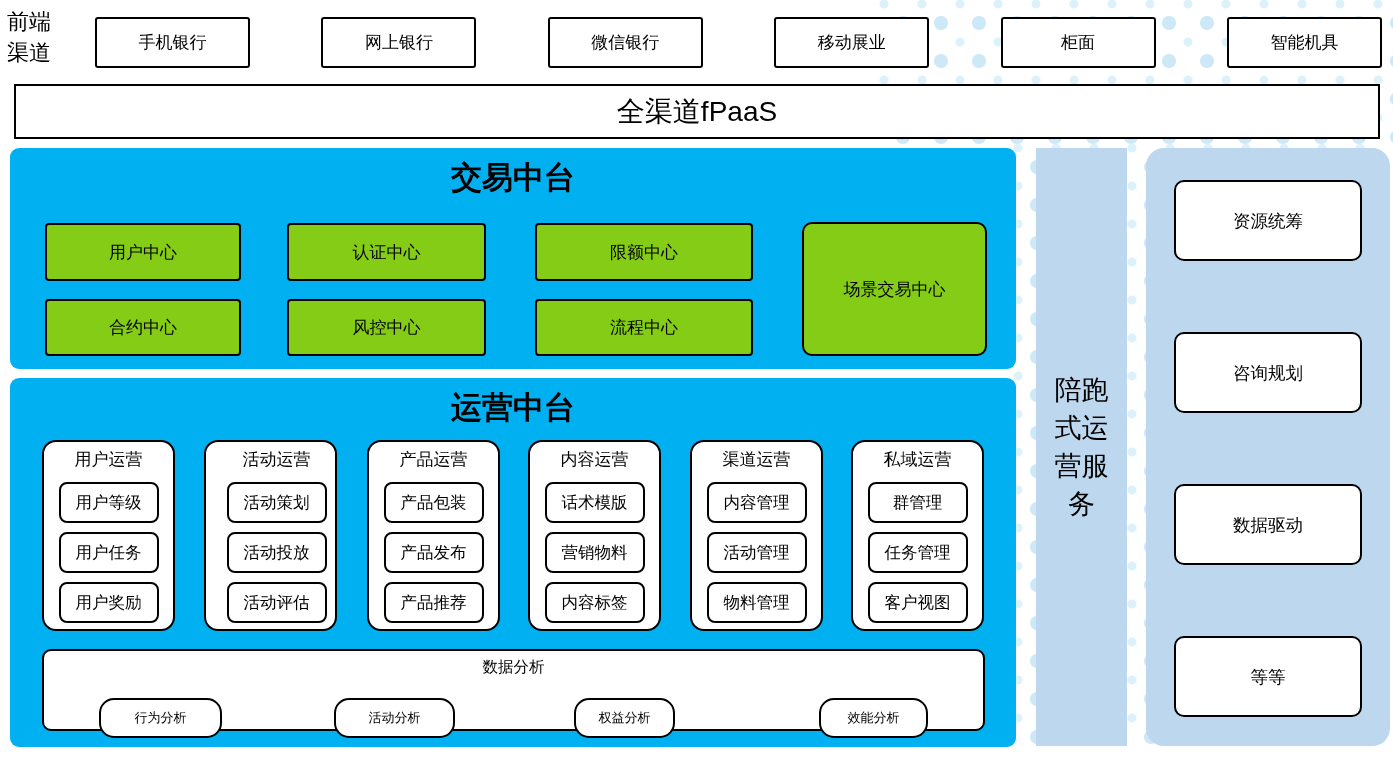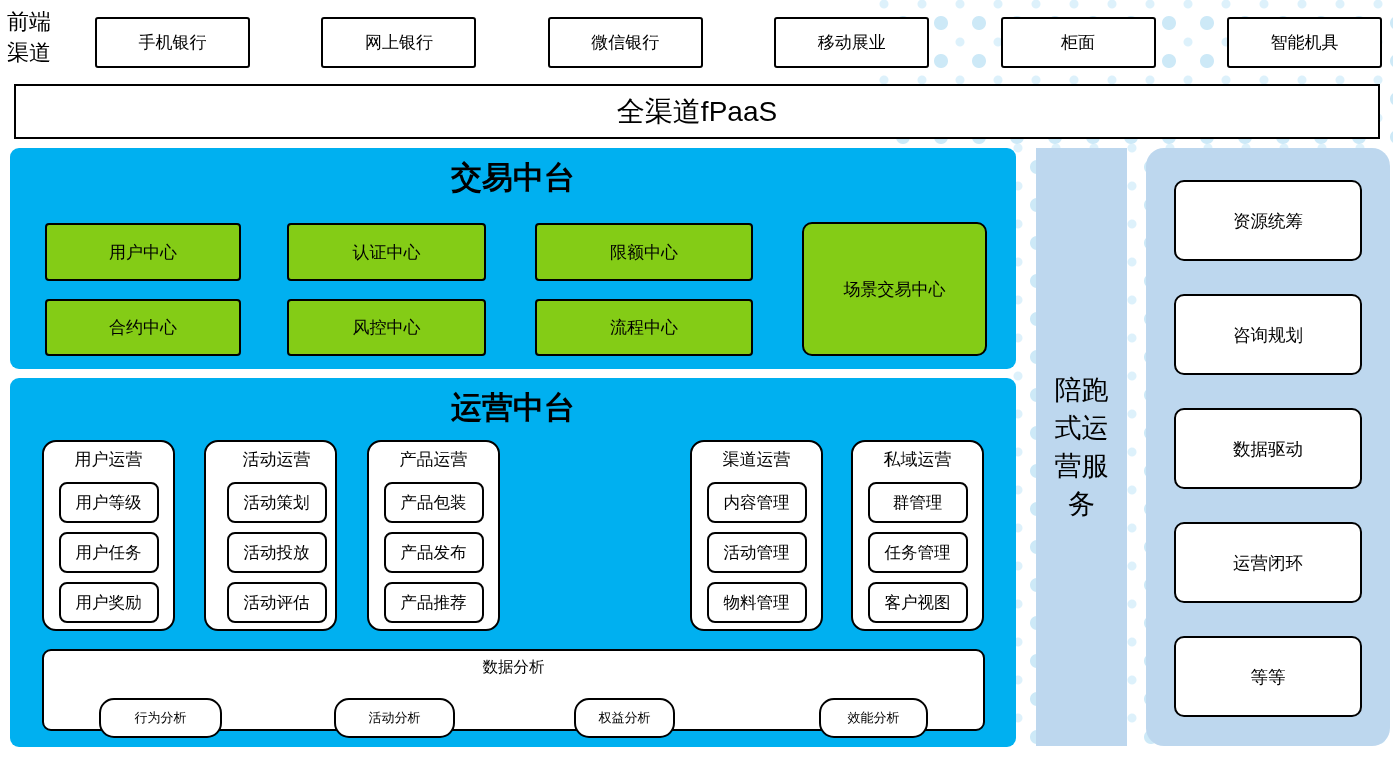--- a/index.html
+++ b/index.html
@@ -122,20 +122,26 @@
       <div class="g-item">活动策划</div>
       <div class="g-item">活动投放</div>
       <div class="g-item">活动评估</div>
     </div>
     <div class="group" style="left:357px;">
       <div class="g-title">产品运营</div>
       <div class="g-item">产品包装</div>
       <div class="g-item">产品发布</div>
       <div class="g-item">产品推荐</div>
     </div>
+    <div class="group" style="left:518px;">
+      <div class="g-title">内容运营</div>
+      <div class="g-item">话术模版</div>
+      <div class="g-item">营销物料</div>
+      <div class="g-item">内容标签</div>
+    </div>
     <div class="group" style="left:680px;">
       <div class="g-title">渠道运营</div>
       <div class="g-item">内容管理</div>
       <div class="g-item">活动管理</div>
       <div class="g-item">物料管理</div>
     </div>
     <div class="group" style="left:841px;">
       <div class="g-title">私域运营</div>
       <div class="g-item">群管理</div>
       <div class="g-item">任务管理</div>
@@ -152,17 +158,16 @@
   </section>
 
   <div class="side-bar">
     <span>陪跑式运营服务</span>
   </div>
 
   <div class="right-col">
     <div class="r-box bold">资源统筹</div>
     <div class="r-box">咨询规划</div>
     <div class="r-box">数据驱动</div>
-    <div class="r-box bold">运营闭环</div>
     <div class="r-box">等等</div>
   </div>
 
 </div>
 
 </body></html>

